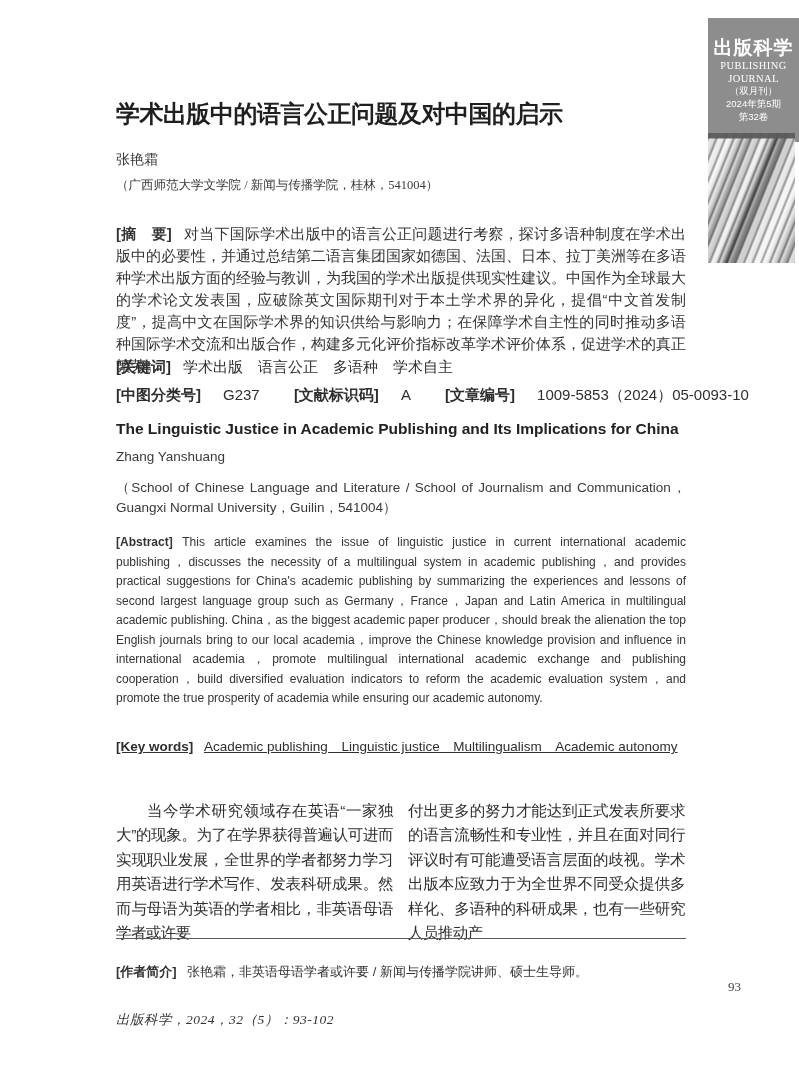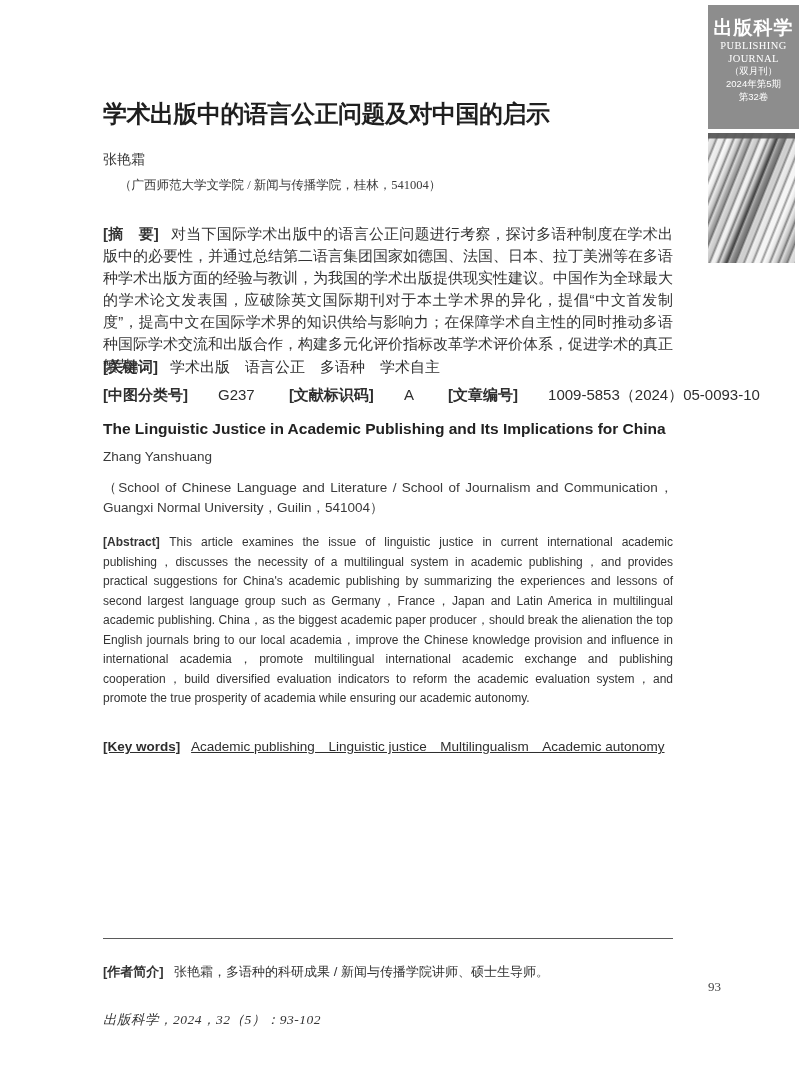--- a/index.html
+++ b/index.html
@@ -6,22 +6,22 @@
   html,body { background:#ffffff; }
   body {
     width:799px; height:1077px; position:relative; overflow:hidden;
     font-family:"Liberation Sans", sans-serif;
     color:#2e2e2e;
   }
   .page { position:absolute; inset:0; background:#ffffff; }
 
   
   .banner {
-    position:absolute; left:708px; top:5px; width:91px; height:124px;
-    background:#8d8d8d; color:#ffffff; text-align:center; padding-top:12px;
+    position:absolute; left:708px; top:18px; width:91px; height:124px;
+    background:#8d8d8d; color:#ffffff; text-align:center; padding-top:19px;
   }
   .banner .cn-name {
     font-family:"Liberation Serif", serif; font-weight:bold;
     font-size:19px; letter-spacing:1px; line-height:21px;
   }
   .banner .en-name {
     font-family:"Liberation Serif", serif; font-size:10.5px;
     letter-spacing:0.4px; line-height:11px; margin-top:2px;
   }
   .banner .issue-line { font-size:9.5px; line-height:13px; }
@@ -35,37 +35,37 @@
       repeating-linear-gradient(112deg,
         rgba(255,255,255,0) 0px, rgba(40,40,40,.45) 2px,
         rgba(255,255,255,.55) 4px, rgba(255,255,255,0) 8px),
       linear-gradient(112deg,
         #c9c9c9 0%, #f3f3f3 16%, #9a9a9a 30%, #ededed 42%,
         #474747 52%, #d5d5d5 62%, #fafafa 76%, #a5a5a5 92%, #e0e0e0 100%);
   }
 
   
   .main { position:absolute; left:103px; top:0; width:570px; }
-  .abs { position:absolute; left:0; }
+  .abs { position:absolute; left:13px; }
 
   .article-title {
     top:98px; width:100%;
     font-family:"Liberation Serif", serif; font-weight:bold;
     font-size:24px; letter-spacing:-0.5px; color:#1f1f1f; white-space:nowrap;
   }
   .author-cn { top:151px; font-family:Liberation Sans, sans-serif; font-size:14px; color:#333; }
-  .affil-cn  { top:177px; font-family:"Liberation Serif", serif; font-size:12.5px; color:#3a3a3a;margin-left:16px; }
+  .affil-cn  { top:177px; font-family:"Liberation Serif", serif; font-size:12.5px; color:#3a3a3a; }
 
   .para { text-align:justify; }
   .label-b { font-weight:bold; margin-right:0.8em; }
 
   .abstract-cn { top:223px; width:100%; font-size:15px; line-height:22px; color:#343434; }
   .keywords-cn { top:358px; width:100%; font-size:15px; }
   .meta-line   { top:386px; width:100%; font-size:15px; white-space:nowrap; }
-  .meta-line .val { margin-left:18px; }
+  .meta-line .val { margin-left:10px; }
   .meta-line .gap { margin-right:30px; }
 
   .title-en {
     top:420px; width:100%; font-weight:bold; font-size:15.5px; color:#222;
   }
   .author-en { top:449px; font-size:13.5px; color:#3a3a3a;text-align:center; }
   .affil-en  { top:478px; width:100%; font-size:13.5px; line-height:20px; color:#3a3a3a; text-align:justify; }
 
   .abstract-en { top:533px; width:100%; font-size:12px; line-height:19.5px; color:#343434; }
   .keywords-en { top:738px; width:100%; font-size:13.5px;text-decoration:underline; }
@@ -81,21 +81,21 @@
   .col.first p { text-indent:2em; }
 
   
   .foot-rule { top:938px; width:100%; border-top:1px solid #5a5a5a; height:0; }
   .bio { top:963px; width:100%; font-size:13px; color:#333; }
   .citation {
     top:1011px; font-family:"Liberation Serif", serif; font-style:italic;
     font-size:13.5px; color:#333; letter-spacing:0.5px;
   }
   .page-number {
-    position:absolute; left:708px; top:979px; font-size:13px;
+    position:absolute; left:728px; top:979px; font-size:13px;
     font-family:"Liberation Serif", serif; color:#444;
   }
 </style>
 </head>
 <body>
 
 <div class="page">
 
   <div class="banner">
     <div class="cn-name">出版科学</div>
@@ -138,25 +138,31 @@
 
     <p class="abs para abstract-en">
       <span class="label-b">[Abstract]</span><span>This article examines the issue of linguistic justice in current international academic publishing，discusses the necessity of a multilingual system in academic publishing，and provides practical suggestions for China's academic publishing by summarizing the experiences and lessons of second largest language group such as Germany，France，Japan and Latin America in multilingual academic publishing. China，as the biggest academic paper producer，should break the alienation the top English journals bring to our local academia，improve the Chinese knowledge provision and influence in international academia，promote multilingual international academic exchange and publishing cooperation，build diversified evaluation indicators to reform the academic evaluation system，and promote the true prosperity of academia while ensuring our academic autonomy.</span>
     </p>
 
     <p class="abs keywords-en">
       <span class="label-b">[Key words]</span><span>Academic publishing　Linguistic justice　Multilingualism　Academic autonomy</span>
     </p>
 
     <div class="abs columns">
+      <div class="col first">
+        <p>当今学术研究领域存在英语“一家独大”的现象。为了在学界获得普遍认可进而实现职业发展，全世界的学者都努力学习用英语进行学术写作、发表科研成果。然而与母语为英语的学者相比，非英语母语学者或许要</p>
+      </div>
+      <div class="col">
+        <p>付出更多的努力才能达到正式发表所要求的语言流畅性和专业性，并且在面对同行评议时有可能遭受语言层面的歧视。学术出版本应致力于为全世界不同受众提供多样化、多语种的科研成果，也有一些研究人员推动产</p>
+      </div>
     </div>
 
     <div class="abs foot-rule"></div>
     <p class="abs bio">
-      <span class="label-b">[作者简介]</span><span>张艳霜，多语种的科研成果 / 新闻与传播学院讲师、硕士生导师。</span>
+      <span class="label-b">[作者简介]</span><span>张艳霜，非英语母语学者或许要 / 新闻与传播学院讲师、硕士生导师。</span>
     </p>
 
     <div class="abs citation">出版科学，2024，32（5）：93-102</div>
   </div>
 
   <div class="page-number">93</div>
 
 </div>
 
 </body></html>

